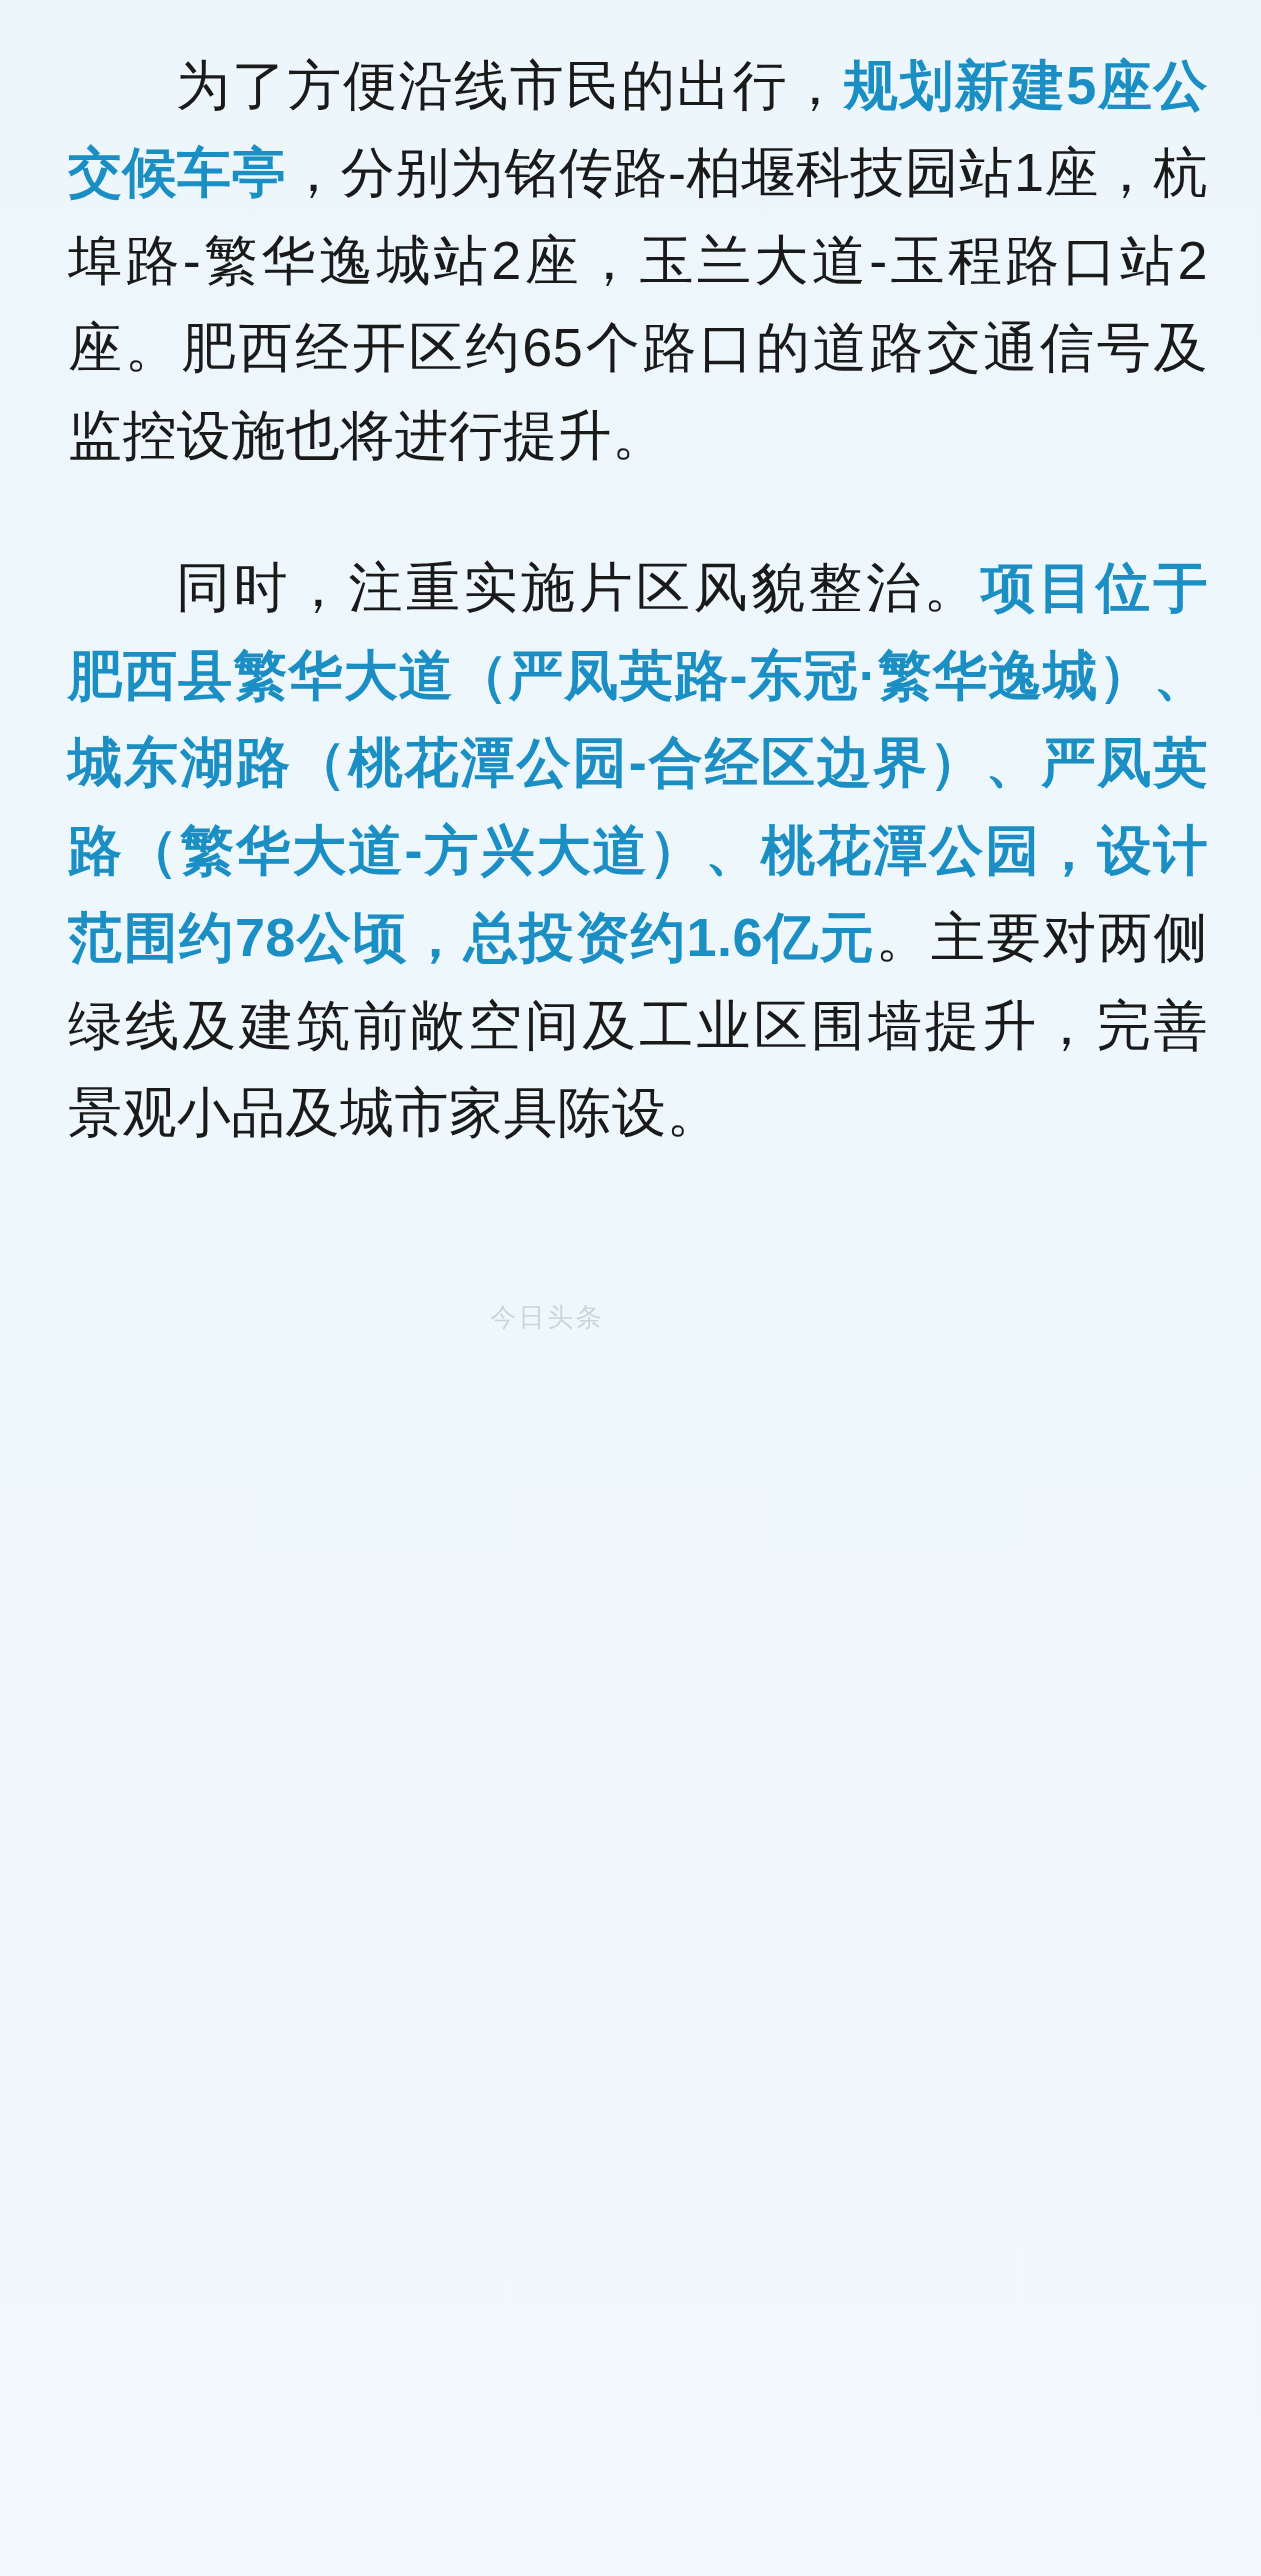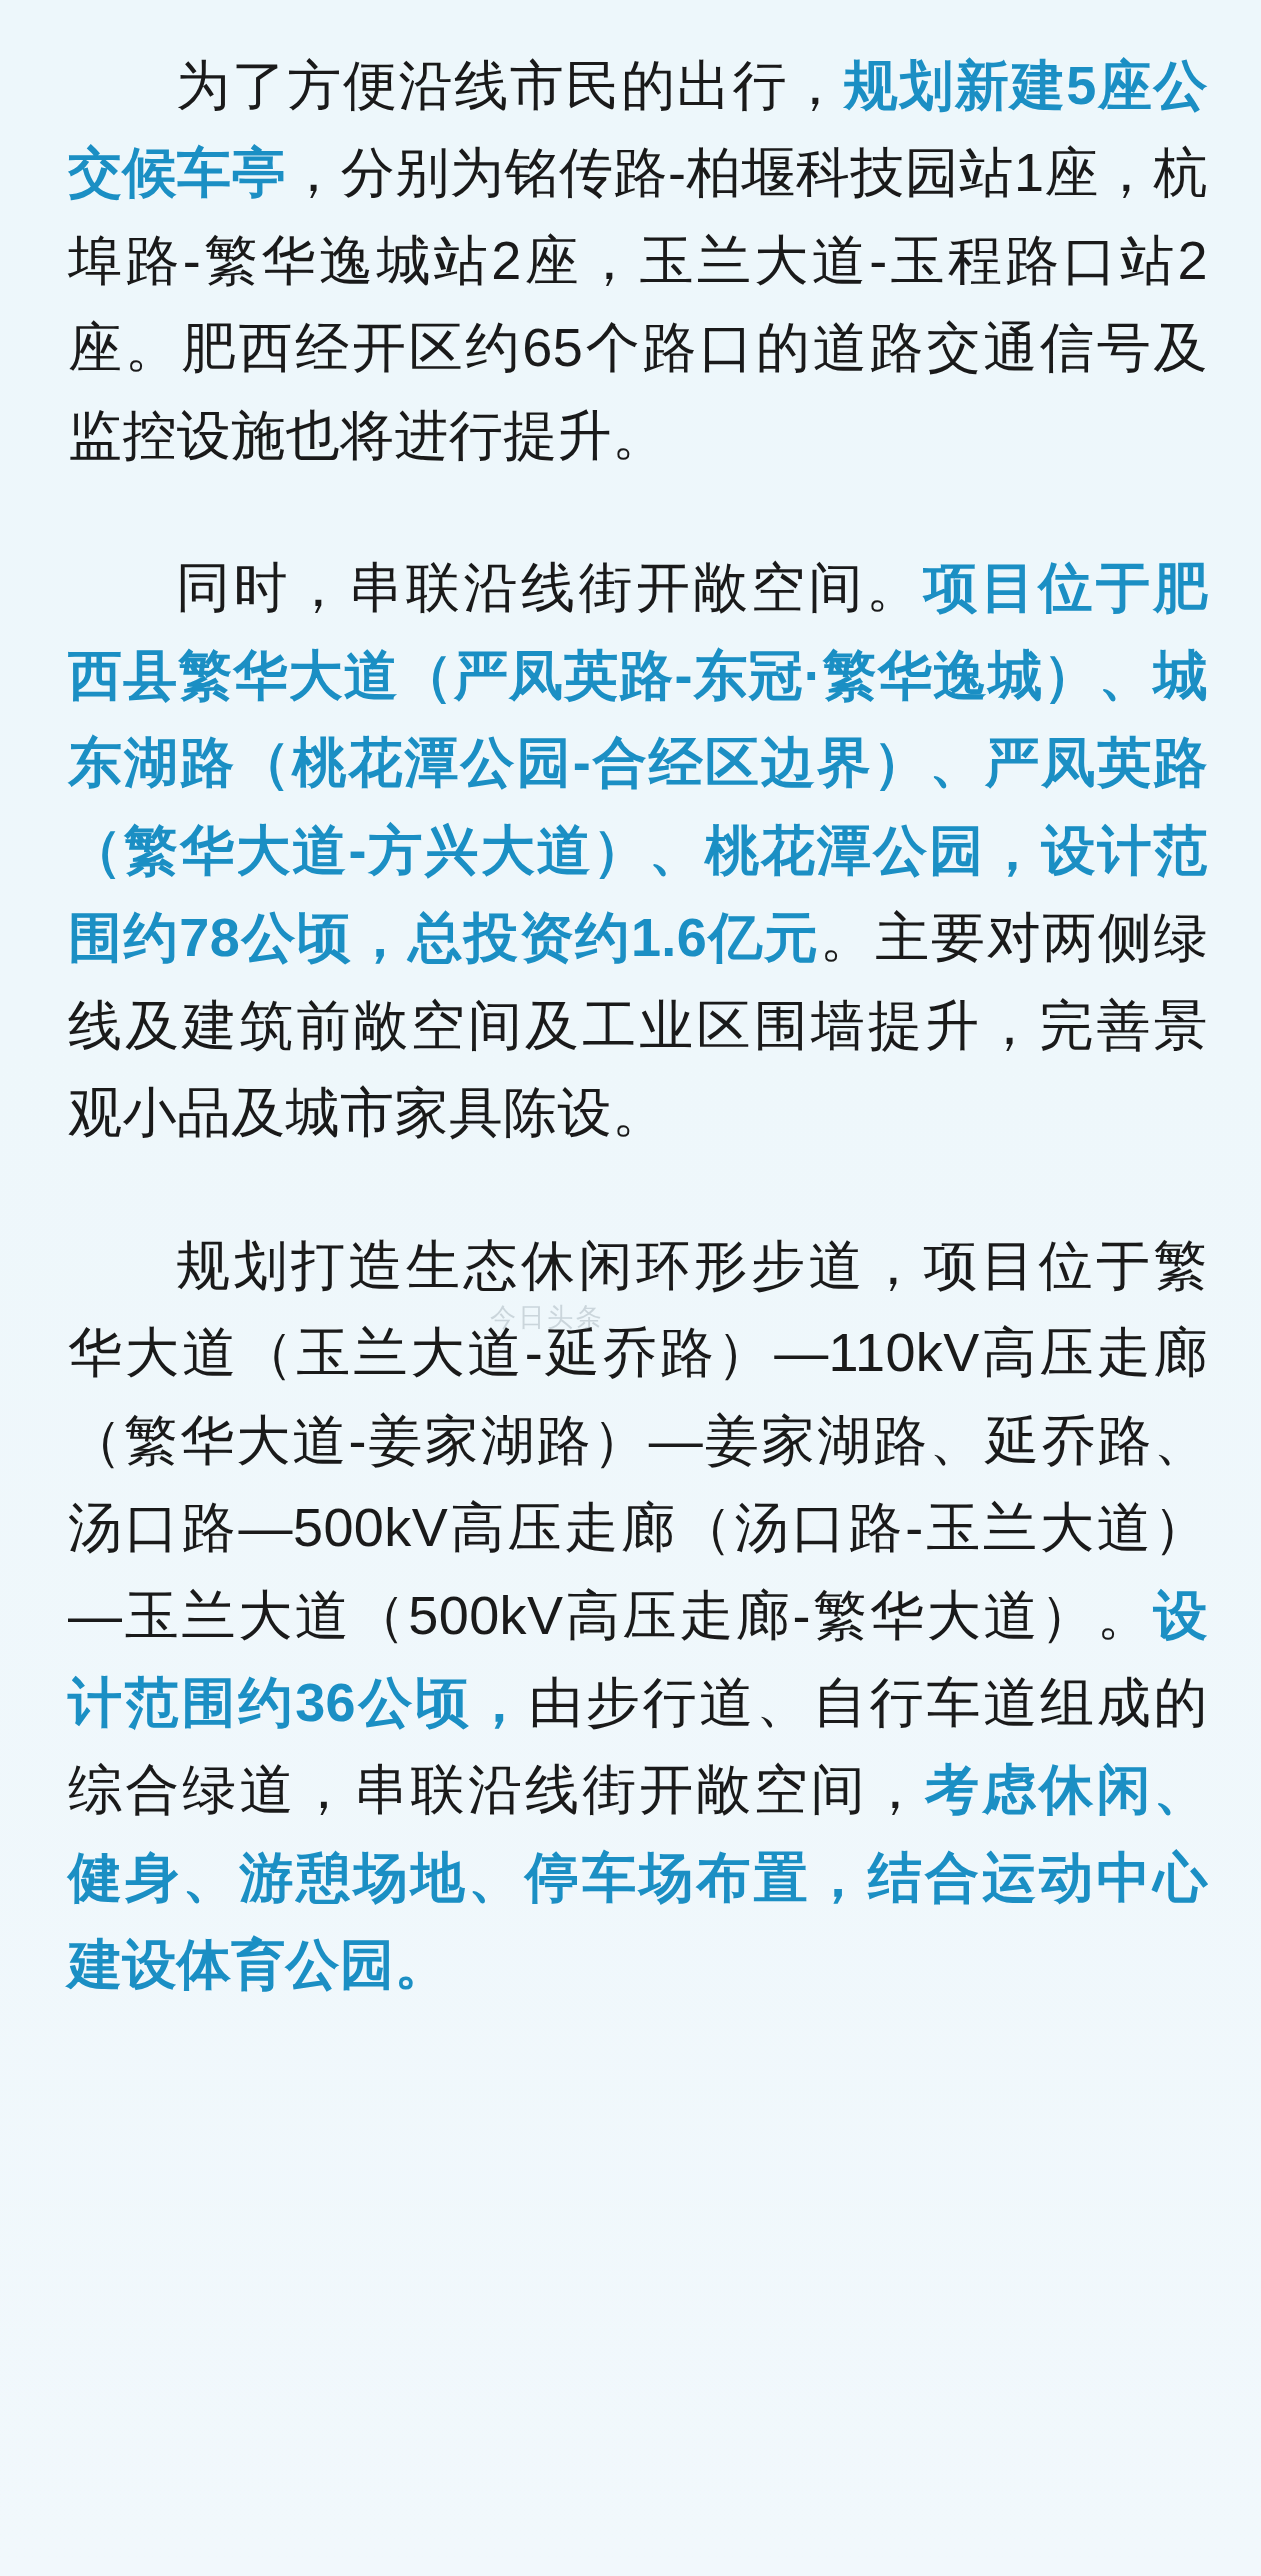--- a/index.html
+++ b/index.html
@@ -60,25 +60,22 @@
 
 <div id="page">
 
   <div class="article">
 
     <p class="para">
       <span class="plain">为了方便沿线市民的出行，</span><span class="hl">规划新建5座公交候车亭</span><span class="plain">，分别为铭传路-柏堰科技园站1座，杭埠路-繁华逸城站2座，玉兰大道-玉程路口站2座。肥西经开区约65个路口的道路交通信号及监控设施也将进行提升。</span>
     </p>
 
     <p class="para">
-      <span class="plain">同时，串联沿线街开敞空间。</span><span class="hl">项目位于肥西县繁华大道（严凤英路-东冠·繁华逸城）、城东湖路（桃花潭公园-合经区边界）、严凤英路（繁华大道-方兴大道）、桃花潭公园，设计范围约78公顷，总投资约1.6亿元</span><span class="plain">。主要对两侧绿线及建筑前敞空间及工业区围墙提升，完善景观小品及城市家具陈设。</span>
+      <span class="plain">同时，注重实施片区风貌整治。</span><span class="hl">项目位于肥西县繁华大道（严凤英路-东冠·繁华逸城）、城东湖路（桃花潭公园-合经区边界）、严凤英路（繁华大道-方兴大道）、桃花潭公园，设计范围约78公顷，总投资约1.6亿元</span><span class="plain">。主要对两侧绿线及建筑前敞空间及工业区围墙提升，完善景观小品及城市家具陈设。</span>
     </p>
 
-    <p class="para">
-      <span class="plain">规划打造生态休闲环形步道，项目位于繁华大道（玉兰大道-延乔路）—110kV高压走廊（繁华大道-姜家湖路）—姜家湖路、延乔路、汤口路—500kV高压走廊（汤口路-玉兰大道）—玉兰大道（500kV高压走廊-繁华大道）。</span><span class="hl">设计范围约36公顷，</span><span class="plain">由步行道、自行车道组成的综合绿道，串联沿线街开敞空间，</span><span class="hl">考虑休闲、健身、游憩场地、停车场布置，结合运动中心建设体育公园。</span>
-    </p>
 
   </div>
 
   <div class="watermark">今日头条</div>
 
 </div>
 
 
 </body></html>

